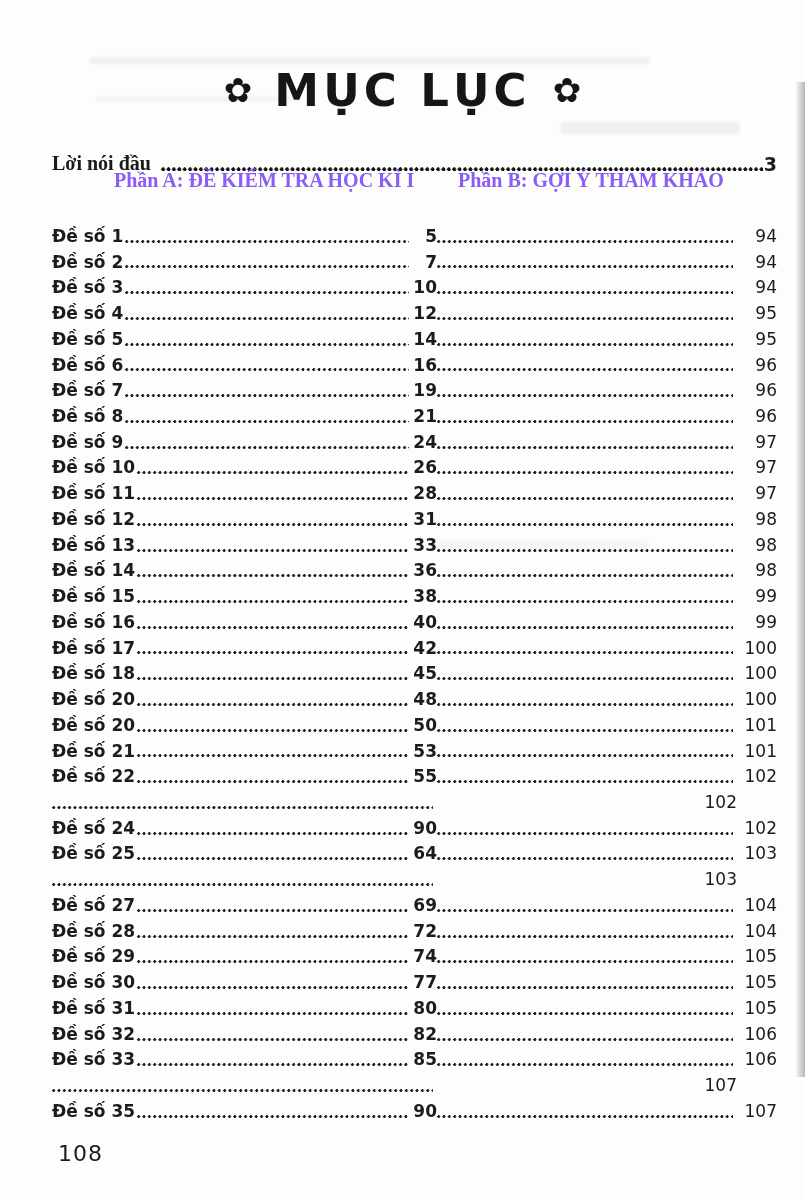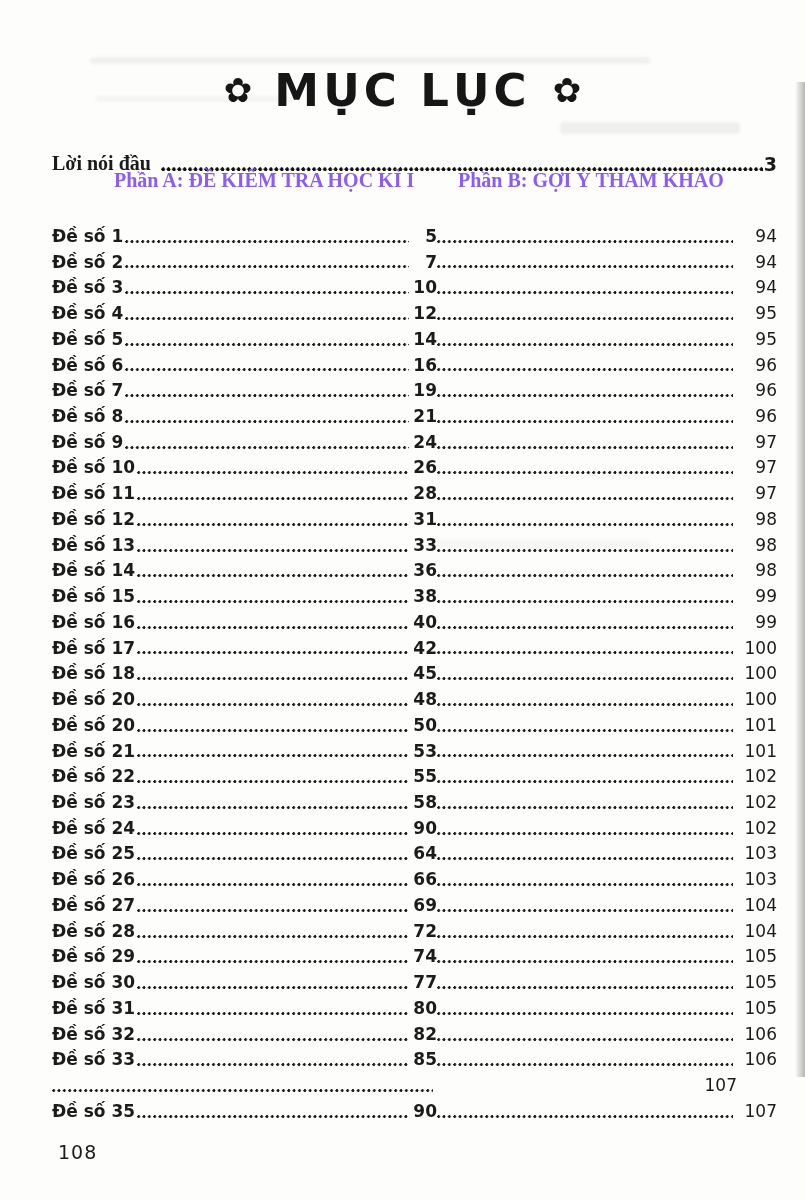--- a/index.html
+++ b/index.html
@@ -139,21 +139,21 @@
     background-repeat: repeat-x;
     background-position: left bottom 5px;
     margin-right: 4px;
   }
   .r-end { text-align: right; }
 
   
   .footer-num {
     position: absolute;
     left: 58px; top: 1141px;
-    font-size: 19px;
+    font-size: 22px;
     letter-spacing: 1px;
   }
 </style>
 </head>
 <body>
 
 <div class="page">
 
   <div class="smudge s1"></div>
   <div class="smudge s2"></div>
@@ -389,25 +389,20 @@
       <span class="seg-a">
         <span class="r-label">Đề số 22</span>
         <span class="dots"></span>
         <span class="r-mid">55</span>
       </span>
       <span class="dots-b"></span>
       <span class="r-end">102</span>
     </div>
 
     <div class="toc-row">
-      <span class="seg-a">
-        <span class="r-label">Đề số 23</span>
-        <span class="dots"></span>
-        <span class="r-mid">58</span>
-      </span>
       <span class="dots-b"></span>
       <span class="r-end">102</span>
     </div>
 
     <div class="toc-row">
       <span class="seg-a">
         <span class="r-label">Đề số 24</span>
         <span class="dots"></span>
         <span class="r-mid">90</span>
       </span>
@@ -419,25 +414,20 @@
       <span class="seg-a">
         <span class="r-label">Đề số 25</span>
         <span class="dots"></span>
         <span class="r-mid">64</span>
       </span>
       <span class="dots-b"></span>
       <span class="r-end">103</span>
     </div>
 
     <div class="toc-row">
-      <span class="seg-a">
-        <span class="r-label">Đề số 26</span>
-        <span class="dots"></span>
-        <span class="r-mid">66</span>
-      </span>
       <span class="dots-b"></span>
       <span class="r-end">103</span>
     </div>
 
     <div class="toc-row">
       <span class="seg-a">
         <span class="r-label">Đề số 27</span>
         <span class="dots"></span>
         <span class="r-mid">69</span>
       </span>

